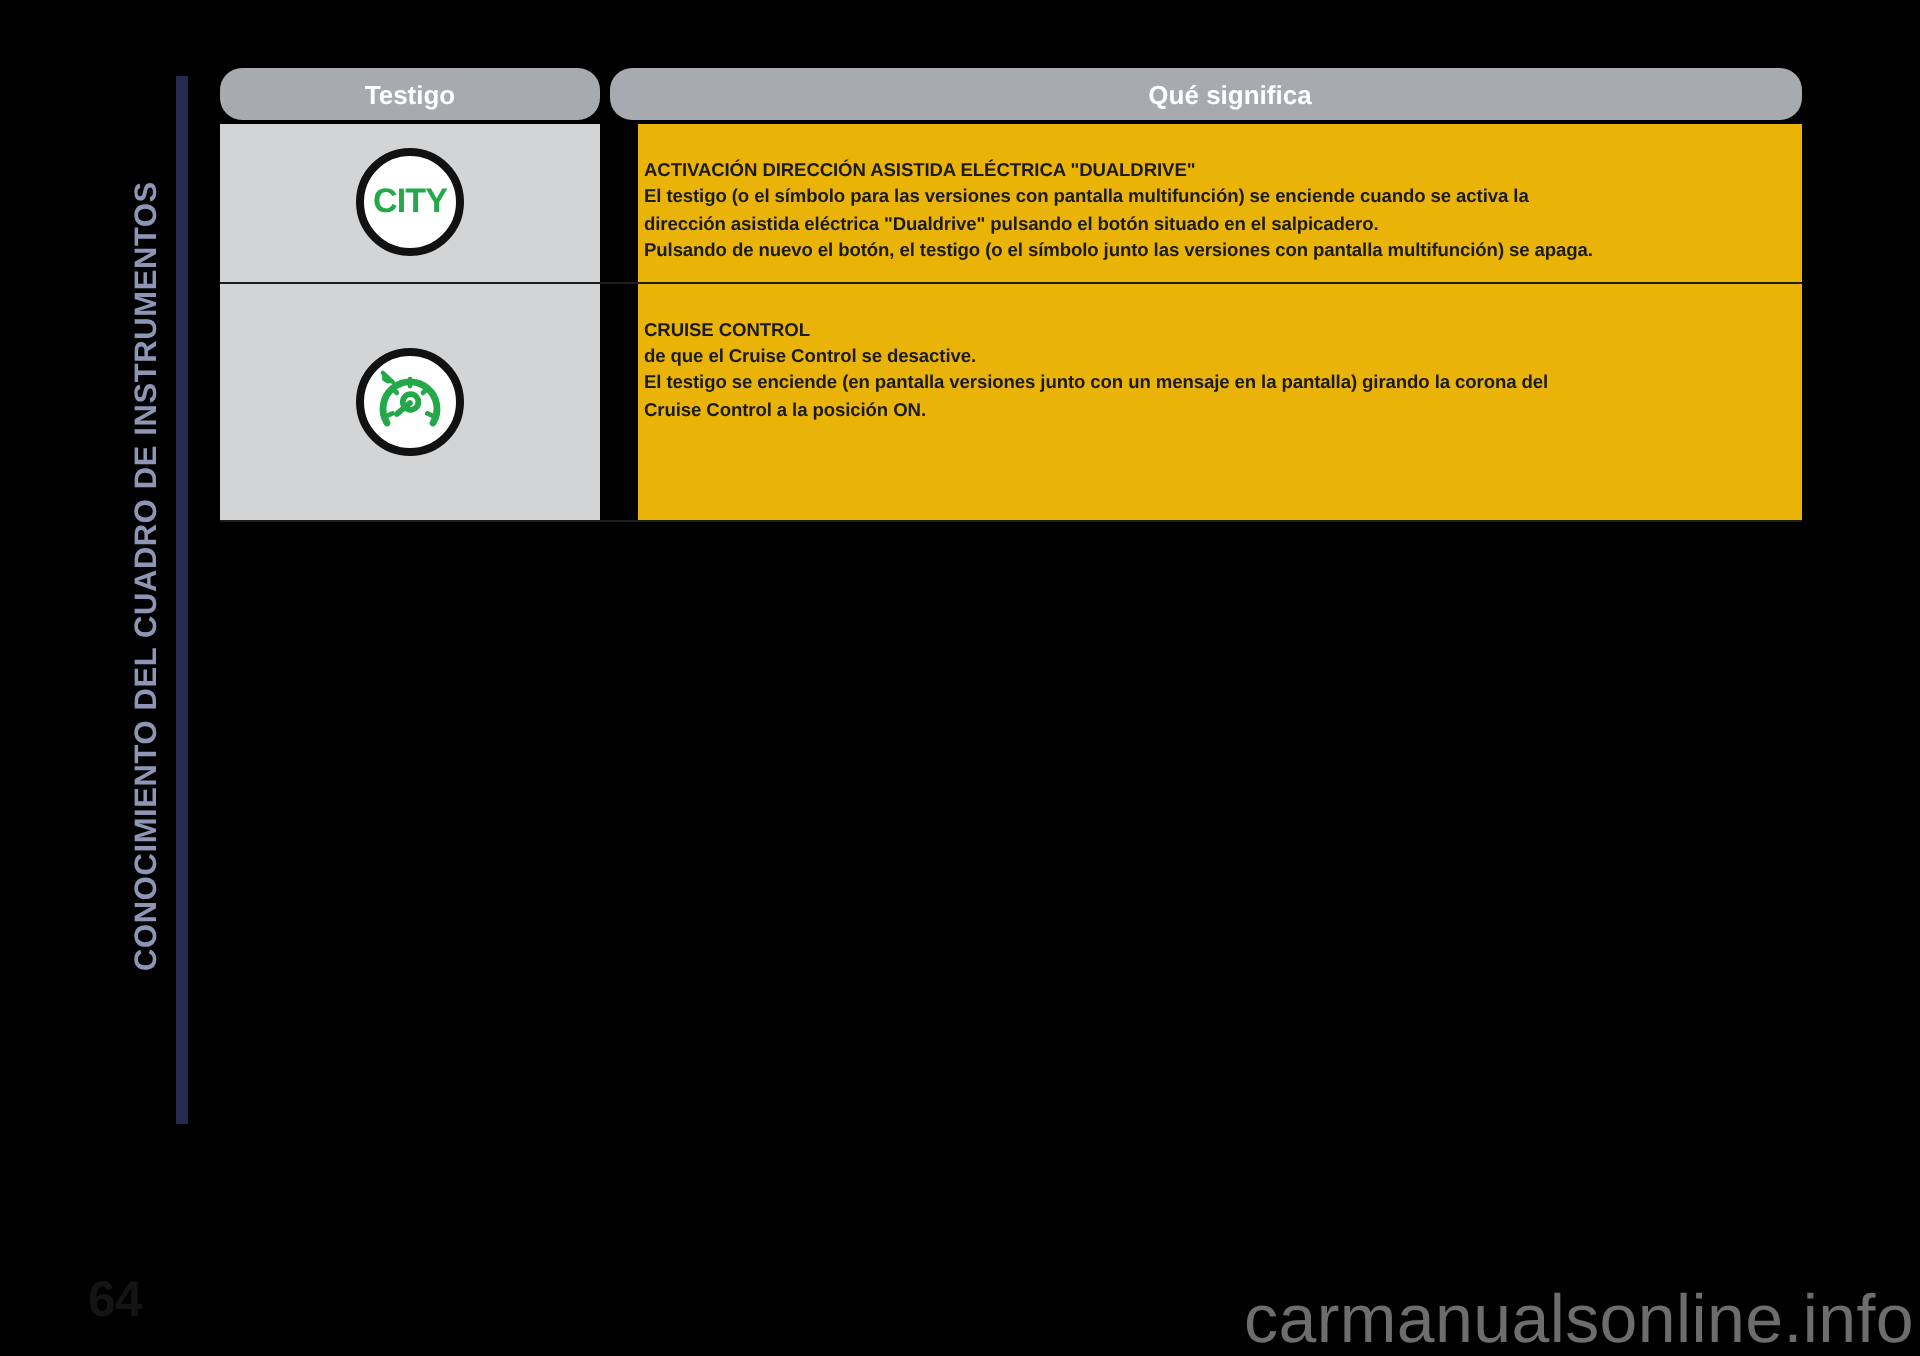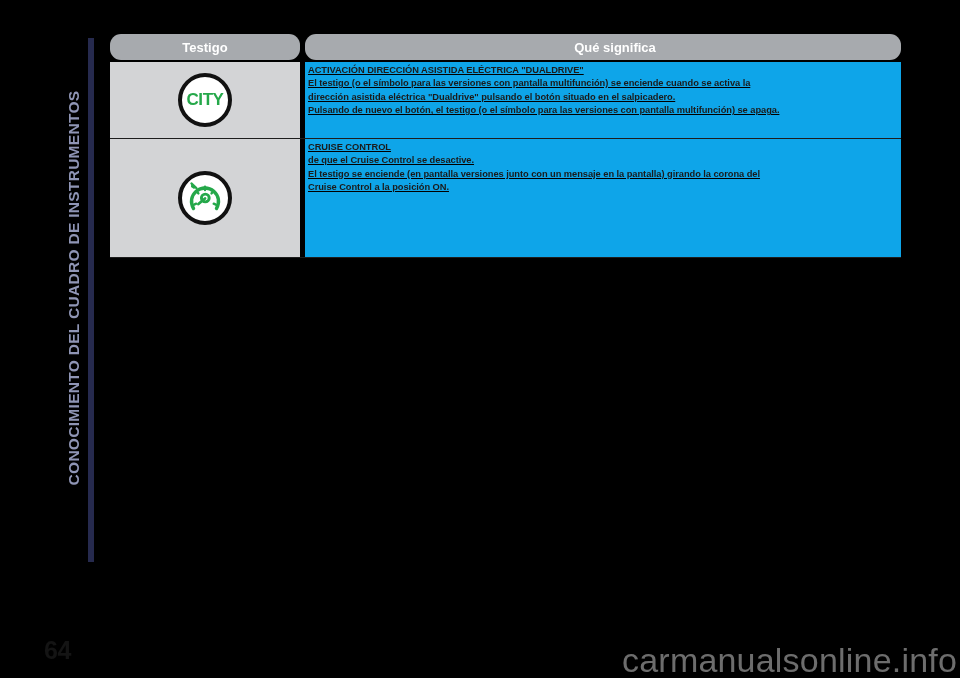--- a/index.html
+++ b/index.html
@@ -101,31 +101,30 @@
   }
   .th-sym { width: 190px; margin-right: 5px; }
   .th-desc { flex: 1; padding-left: 24px; }
 
   .trow {
     display: flex;
     border-bottom: 1.6px solid #1d1d1d;
   }
   .cell-sym {
     width: 190px;
-    margin-right: 5px;
+    margin-right: 19px;
     background: #d3d4d6;
     display: flex;
     align-items: center;
     justify-content: center;
   }
   .cell-desc {
     flex: 1;
-    background: #0ea5e9;
-    padding: 1px 6px 8px 3px;
-    text-decoration: underline;
+    background: #eab308;
+    padding: 16px 6px 8px 3px;
   }
 
   .row1 .cell-sym, .row1 .cell-desc { min-height: 76px; }
   .row2 .cell-sym, .row2 .cell-desc { min-height: 118px; }
 
   
   .desc-line {
     font-size: 9.3px;
     line-height: 13.6px;
     color: #1b1b1b;
@@ -183,21 +182,21 @@
     <div class="trow row1">
       <div class="cell-sym">
         <div class="telltale">
           <span class="city-text">CITY</span>
         </div>
       </div>
       <div class="cell-desc">
         <div class="desc-title">ACTIVACIÓN DIRECCIÓN ASISTIDA ELÉCTRICA "DUALDRIVE"</div>
         <div class="desc-line">El testigo (o el símbolo para las versiones con pantalla multifunción) se enciende cuando se activa la</div>
         <div class="desc-line">dirección asistida eléctrica "Dualdrive" pulsando el botón situado en el salpicadero.</div>
-        <div class="desc-line">Pulsando de nuevo el botón, el testigo (o el símbolo para las versiones con pantalla multifunción) se apaga.</div>
+        <div class="desc-line">Pulsando de nuevo el botón, el testigo (o el símbolo junto las versiones con pantalla multifunción) se apaga.</div>
       </div>
     </div>
 
     <div class="trow row2">
       <div class="cell-sym">
         <div class="telltale">
           <svg class="cc-svg" width="40" height="40" viewBox="0 0 40 40">
 
             <path d="M8.5 30.5 A13.5 13.5 0 1 1 31.5 30.5" fill="none" stroke="#25a84a" stroke-width="3.4" stroke-linecap="round"></path>
 

